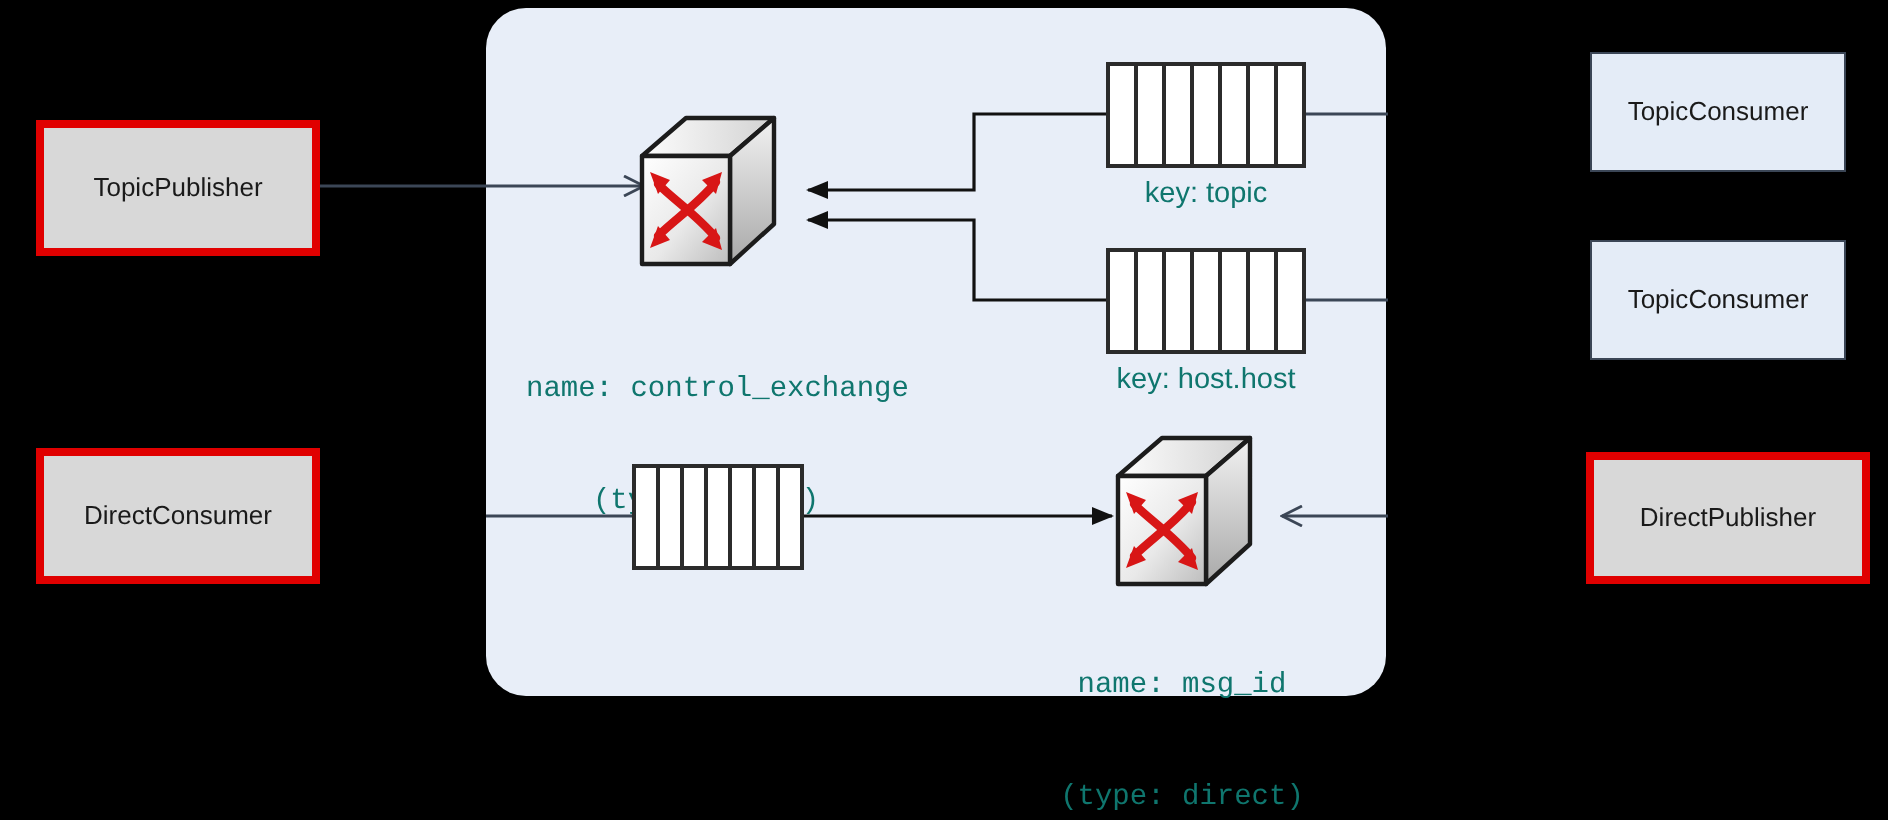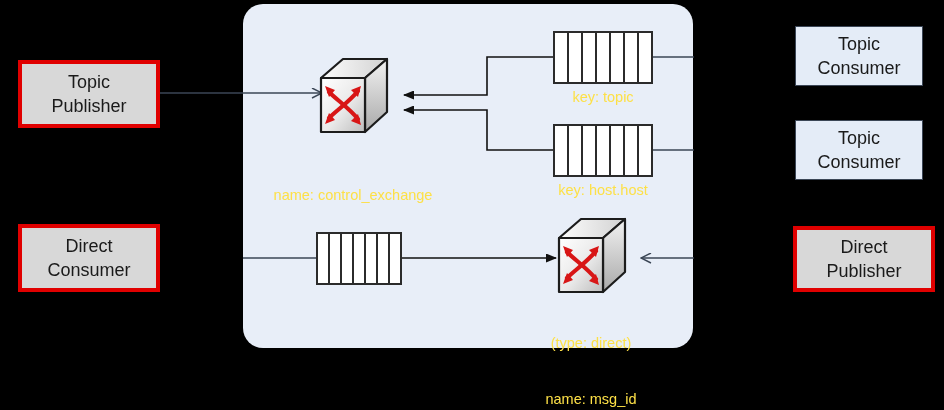--- a/index.html
+++ b/index.html
@@ -21,24 +21,23 @@
     top: 4px;
     width: 450px;
     height: 344px;
     background: #e8eef8;
     border-radius: 20px;
   }
   .endpoint {
     position: absolute;
     box-sizing: border-box;
     display: flex;
-    flex-direction: column;
     align-items: center;
     justify-content: center;
-    font-size: 18px;
+    font-size: 13px;
     color: #1a1a1a;
     line-height: 1.35;
     text-align: center;
   }
   .endpoint span { display: block; white-space: pre; }
   .endpoint.publisher {
     background: #d8d8d8;
     border: 4px solid #e00000;
   }
   .endpoint.consumer {
@@ -54,26 +53,26 @@
   }
   .queue .cell {
     flex: 1 1 0;
     border-right: 2px solid #2b2b2b;
     box-sizing: border-box;
   }
   .queue .cell:last-child { border-right: none; }
   .label {
     position: absolute;
     font-size: 14.5px;
-    color: #fde047;
+    color: #0f766e;
     text-align: center;
     line-height: 1.3;
     white-space: pre;
   }
-  .label span { display: block; }
+  .label span { display: block; font-family: Liberation Mono, monospace; }
   svg.wires {
     position: absolute;
     left: 0; top: 0;
     width: 944px;
     height: 410px;
     overflow: visible;
     pointer-events: none;
   }
   .exchange-icon {
     position: absolute;
@@ -182,22 +181,22 @@
     </g>
     <g fill="#d81616">
       <polygon points="12,30 22,34 16,41"></polygon>
       <polygon points="48,69 38,65 45,58"></polygon>
       <polygon points="12,68 22,64 16,57"></polygon>
       <polygon points="48,30 38,34 45,41"></polygon>
     </g>
   </svg>
 
   <div class="label" style="left:501px; top:296px; width:180px;">
+    <span>name: msg_id</span>
     <span>(type: direct)</span>
-    <span>name: msg_id</span>
   </div>
 
   <div class="queue" style="left:553px; top:31px; width:100px; height:53px;">
     <div class="cell"></div>
     <div class="cell"></div>
     <div class="cell"></div>
     <div class="cell"></div>
     <div class="cell"></div>
     <div class="cell"></div>
     <div class="cell"></div>

